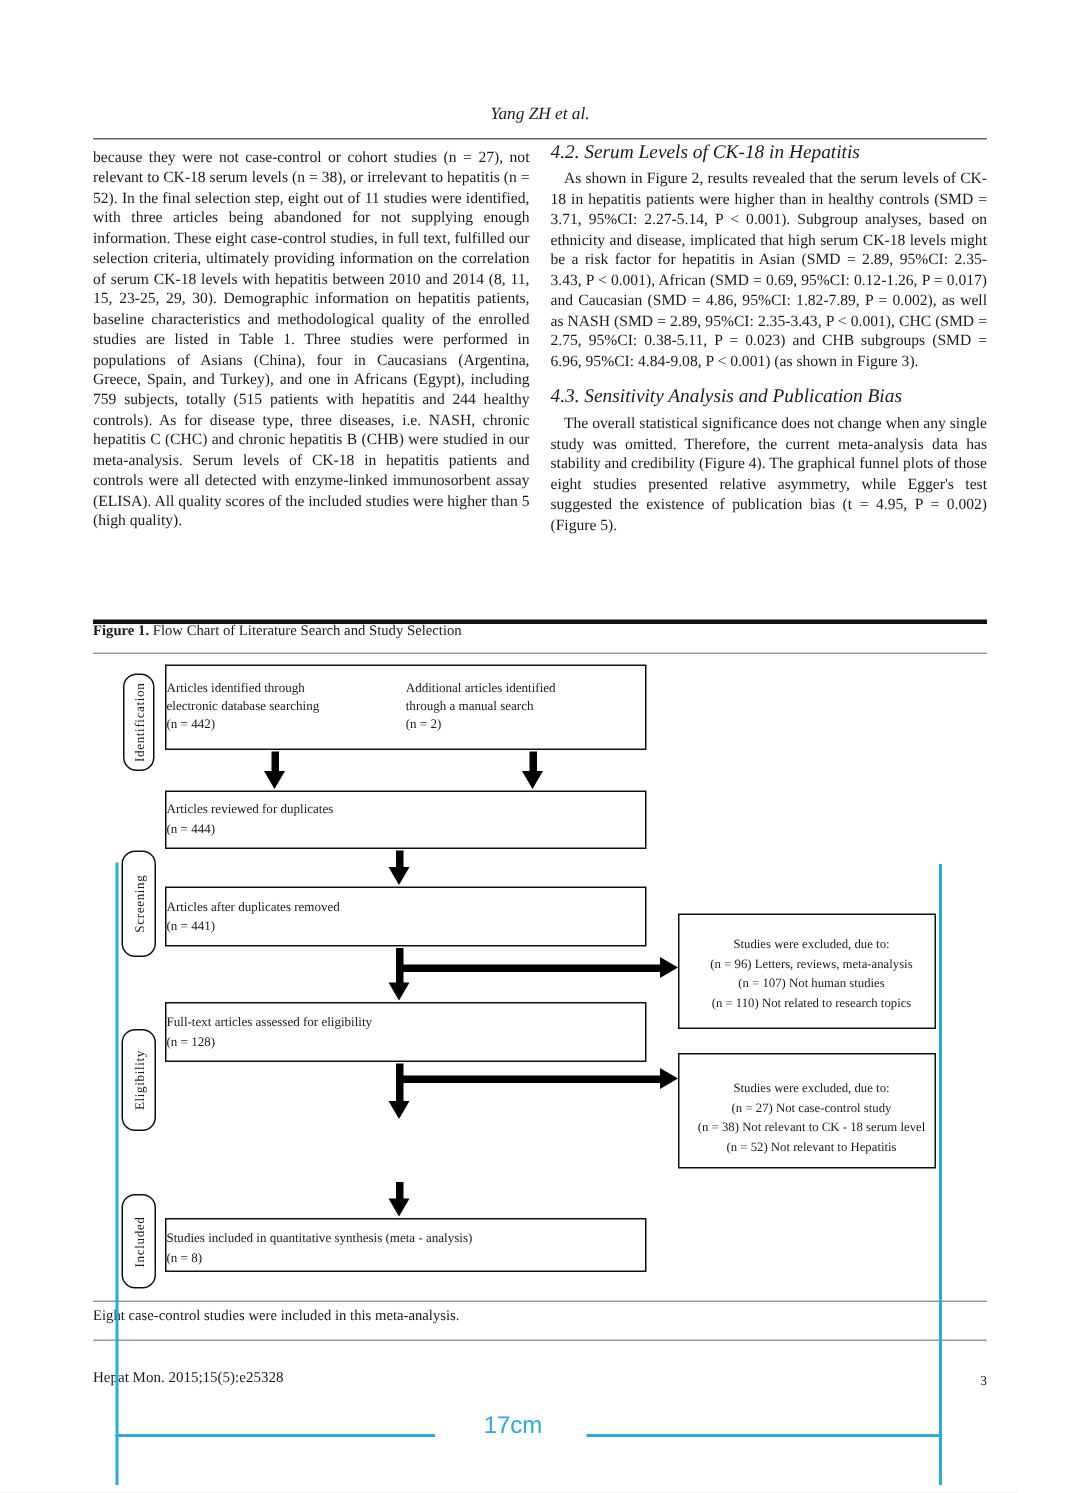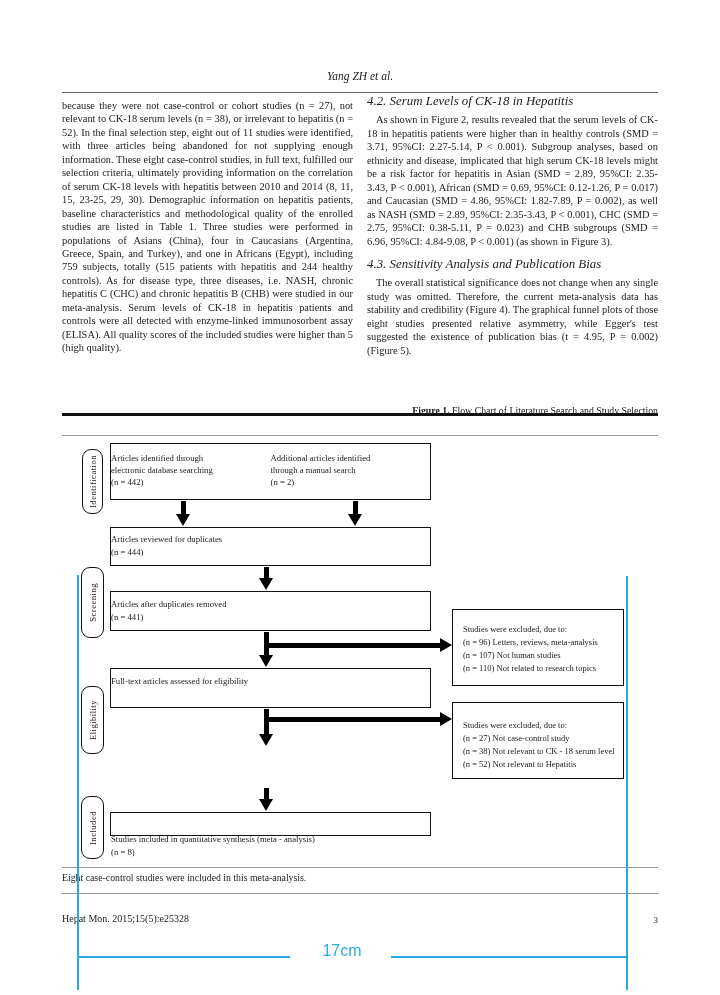--- a/index.html
+++ b/index.html
@@ -18,47 +18,47 @@
   .col p{margin:0;}
   .col-left{left:62px;top:99px;}
   .col-right{left:367px;top:95px;}
   .sec-heading{font-style:italic;font-size:12.9px;margin:0 0 5px 0;font-weight:normal;
                text-align:left;}
   .sec-heading.second{margin-top:10px;}
   .indented{text-indent:9px;}
 
   
   .rule-thick{position:absolute;left:62px;top:413px;width:596px;height:3px;background:#111;}
-  .fig-caption{position:absolute;left:62px;top:405px;width:596px;font-size:9.8px;text-align:right;}
+  .fig-caption{position:absolute;left:62px;top:415px;width:596px;font-size:9.8px;}
   .fig-caption b{font-weight:bold;}
   .rule-cap{left:62px;top:435px;width:596px;background:#999;}
 
   
   .fbox{position:absolute;border:1.5px solid #111;background:#fff;box-sizing:border-box;
         font-size:8.7px;line-height:11.5px;}
   .fbox .num{margin-top:1px;}
   .b1{left:110px;top:443px;width:321px;height:57px;display:flex;}
   .b1 .cell{flex:1;padding-top:9px;}
   .b2{left:110px;top:527px;width:321px;height:39px;padding-top:6px;}
   .b3{left:110px;top:591px;width:321px;height:40px;padding-top:7px;}
   .b4{left:110px;top:668px;width:321px;height:40px;padding-top:7px;}
   .b5{left:110px;top:747px;width:321px;height:40px;padding-top:7px;}
-  .b6{left:110px;top:812px;width:321px;height:24px;padding-top:21px;}
+  .b6{left:110px;top:812px;width:321px;height:36px;padding-top:7px;}
 
   .stage{position:absolute;border:1.5px solid #111;border-radius:9px;background:#fff;
          display:flex;align-items:center;justify-content:center;box-sizing:border-box;}
   .stage span{writing-mode:vertical-rl;transform:rotate(180deg);font-size:8.8px;
               letter-spacing:.4px;white-space:nowrap;}
   .st1{left:82px;top:449px;width:21px;height:65px;}
   .st2{left:81px;top:567px;width:23px;height:71px;}
   .st3{left:81px;top:686px;width:23px;height:68px;}
   .st4{left:81px;top:796px;width:23px;height:63px;}
 
   .excl{position:absolute;left:452px;width:172px;border:1.5px solid #111;box-sizing:border-box;
-        font-size:8.5px;line-height:13px;text-align:left;padding:13px 4px 0 10px;background:#fff;}
+        font-size:8.5px;line-height:13px;text-align:center;padding:13px 4px 0 10px;background:#fff;}
   .e1{top:609px;height:77px;}
   .e2{top:702px;height:77px;padding-top:16px;}
 
   .shaft-v{position:absolute;width:5px;background:#000;}
   .head-down{position:absolute;width:0;height:0;border-left:7px solid transparent;
              border-right:7px solid transparent;border-top:12px solid #000;}
   .shaft-h{position:absolute;height:5px;background:#000;}
   .head-right{position:absolute;width:0;height:0;border-top:7px solid transparent;
               border-bottom:7px solid transparent;border-left:12px solid #000;}
 
@@ -134,20 +134,21 @@
     <div class="num">(n = 444)</div>
   </div>
 
   <div class="fbox b3">
     <div>Articles after duplicates removed</div>
     <div class="num">(n = 441)</div>
   </div>
 
   <div class="fbox b4">
     <div>Full-text articles assessed for eligibility</div>
+    <div class="num">(n = 128)</div>
   </div>
 
 
   <div class="fbox b6">
     <div>Studies included in quantitative synthesis (meta - analysis)</div>
     <div class="num">(n = 8)</div>
   </div>
 
   <div class="excl e1">
     <div>Studies were excluded, due to:</div>

